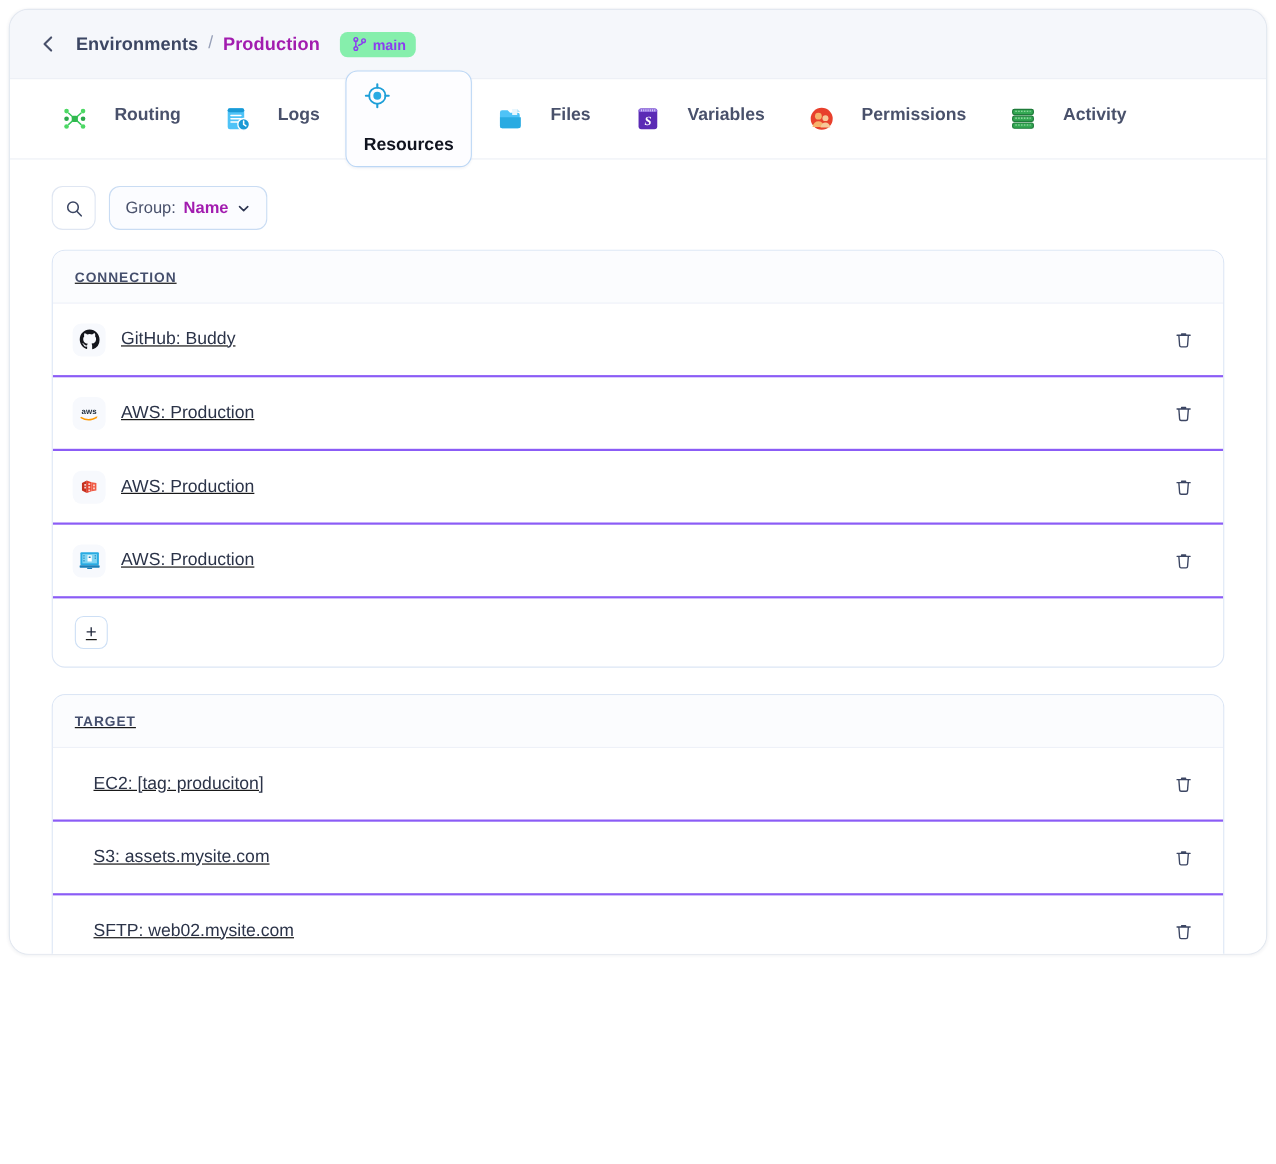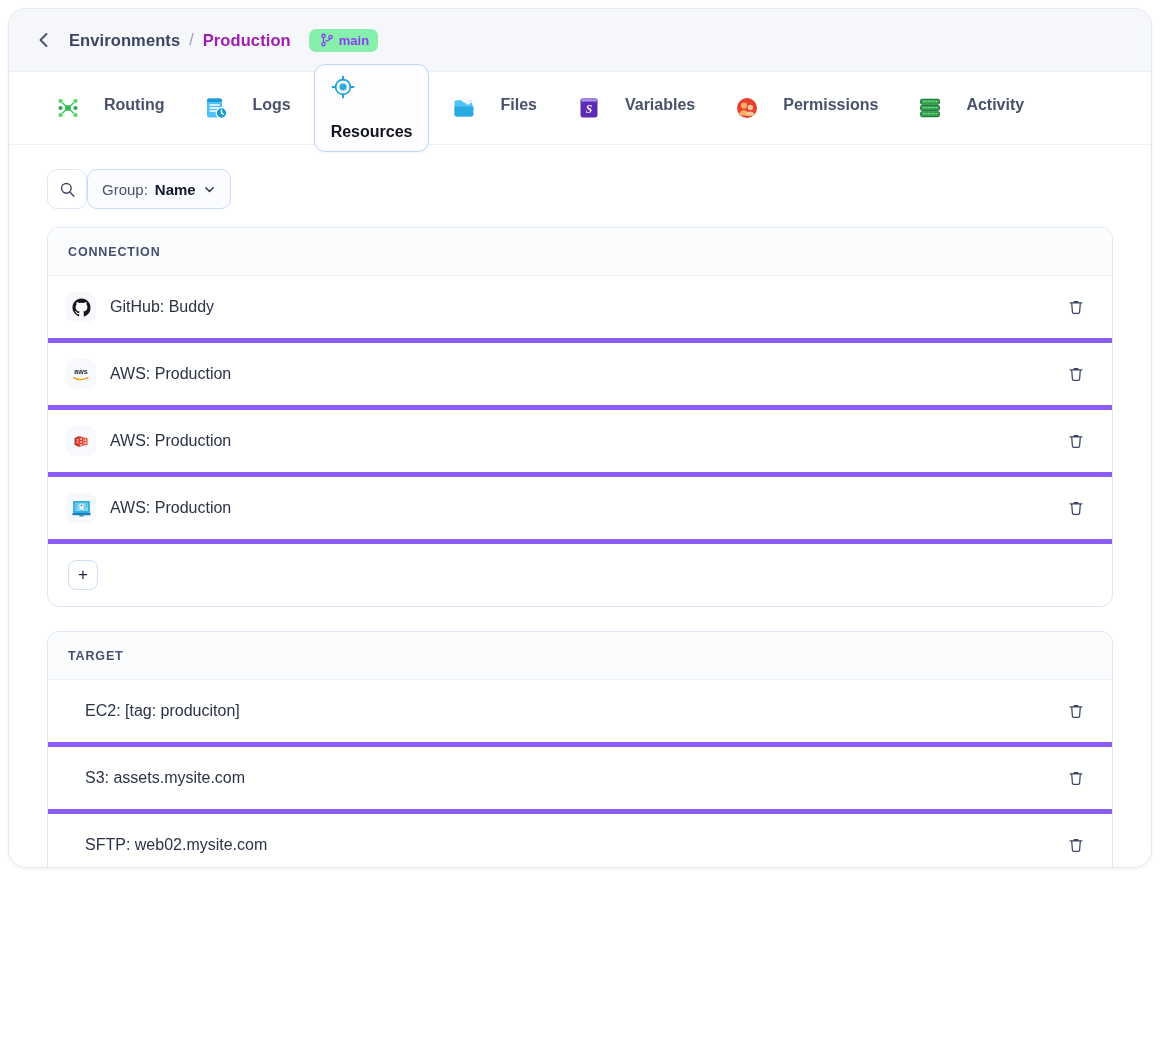--- a/index.html
+++ b/index.html
@@ -106,20 +106,21 @@
     border-color: #bcd7f5;
     color: #10131f;
     box-shadow: 0 1px 2px rgba(30,60,120,0.05);
     flex-direction: column;
   }
 
   
   .toolbar {
     display: flex;
     align-items: center;
+    gap: 12px;
     padding: 24px 30px 18px 38px;
   }
   .icon-btn {
     width: 40px; height: 40px;
     border: 1px solid #dfe6f2;
     border-radius: 10px;
     background: #fff;
     display: flex; align-items: center; justify-content: center;
     cursor: pointer;
     color: #3c4663;
@@ -129,25 +130,25 @@
     border: 1px solid #c9dcf3;
     border-radius: 10px;
     background: #fbfcff;
     display: flex; align-items: center;
     gap: 7px;
     padding: 0 14px;
     cursor: pointer;
     font-size: 15px;
     color: #49516b;
   }
-  .group-btn .gval { color: #0f172a; font-weight: 700; }
+  .group-btn .gval { color: #a21caf; font-weight: 700; }
   .group-btn .chev { color: #2d3550; display:flex; }
 
   
-  .cards { padding: 0 38px; }
+  .cards { padding: 0 38px; text-decoration: underline; }
   .card {
     border: 1px solid #dce6f5;
     border-radius: 12px;
     background: #ffffff;
     overflow: hidden;
     margin-bottom: 24px;
   }
   .card-head {
     height: 48px;
     display: flex;
@@ -158,21 +159,21 @@
     font-size: 12.5px;
     letter-spacing: .85px;
     font-weight: 700;
     color: #454f6d;
   }
   .row {
     display: flex;
     align-items: center;
     height: 67px;
     padding: 0 20px 0 18px;
-    border-bottom: 5px solid #8b5cf6;
+    border-bottom: 2px solid #8b5cf6;
     gap: 14px;
   }
   .row:last-of-type { border-bottom: 1px solid #eef1f8; }
   .row-icon {
     width: 30px; height: 30px;
     border-radius: 8px;
     background: #f7f9fd;
     display: flex; align-items: center; justify-content: center;
     flex: 0 0 30px;
     overflow: hidden;

